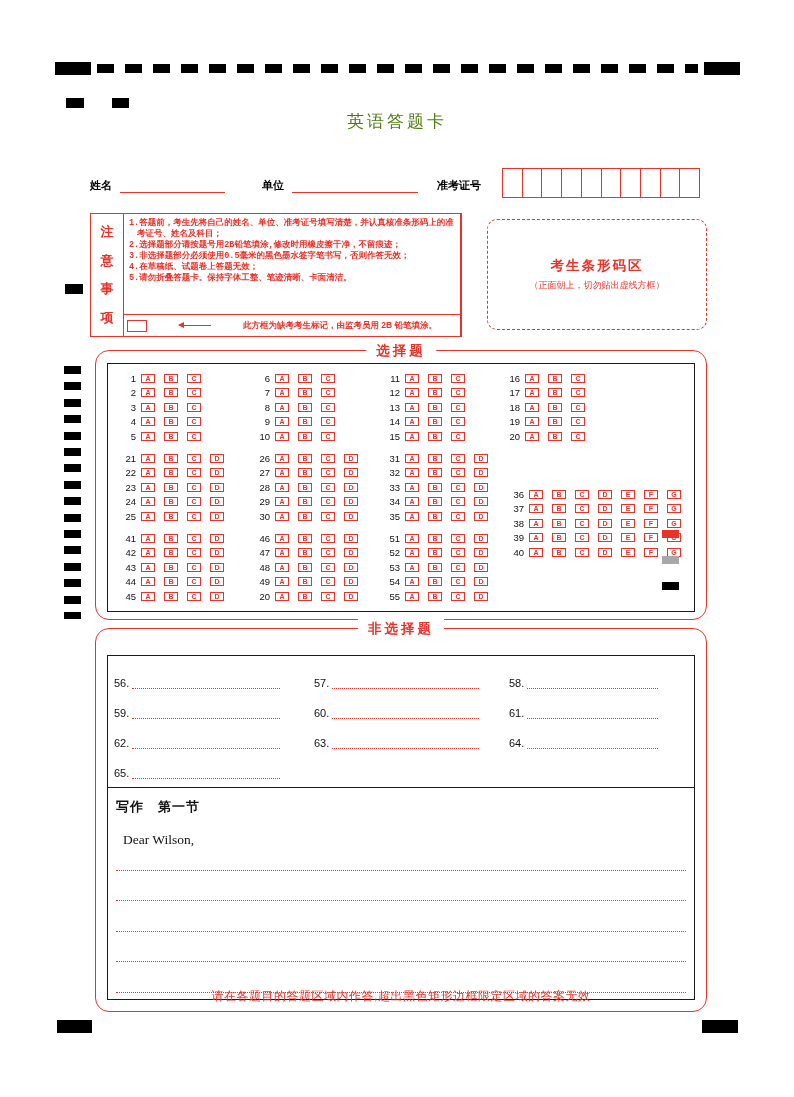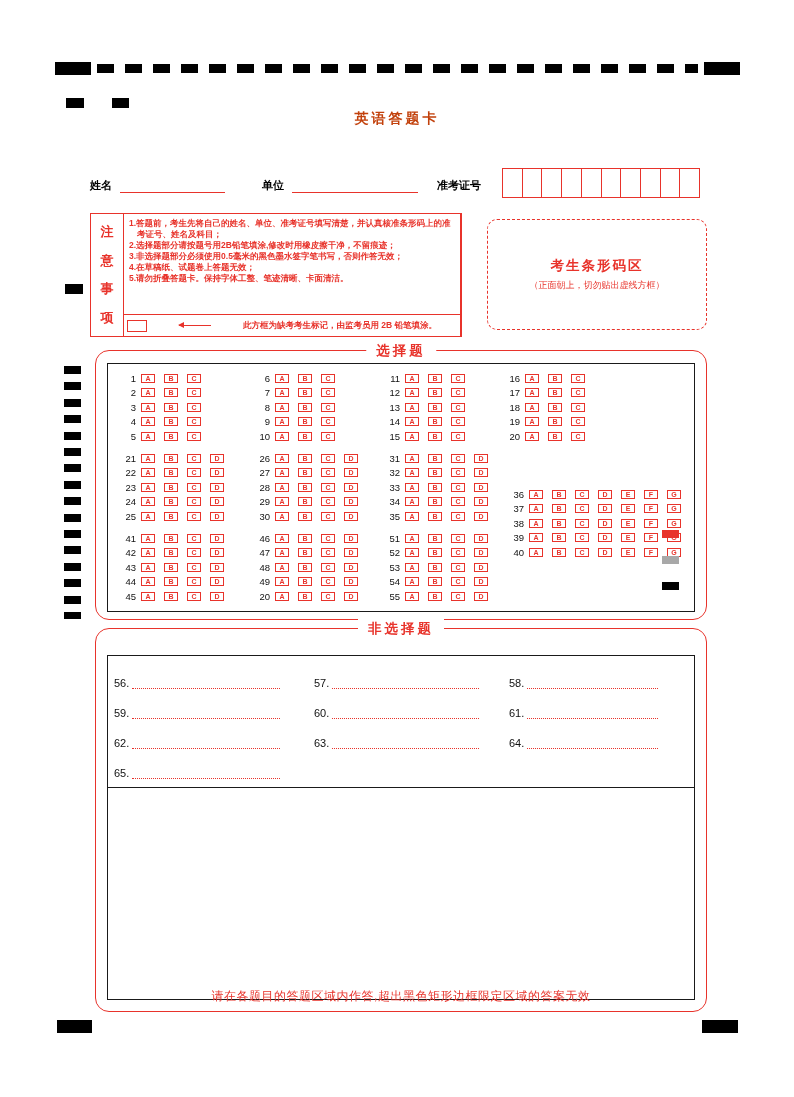--- a/index.html
+++ b/index.html
@@ -18,41 +18,41 @@
   #mark-a { left:66px;  top:98px;  width:18px; height:10px; }
   #mark-b { left:112px; top:98px;  width:17px; height:10px; }
   #mark-c { left:65px;  top:284px; width:18px; height:10px; }
   #mark-bl{ left:57px;  top:1020px; width:35px; height:13px; }
   #mark-br{ left:702px; top:1020px; width:36px; height:13px; }
   .left-strip { position:absolute; left:64px; top:366px; width:17px; height:253px;
     background: repeating-linear-gradient(180deg, #000 0 8px, transparent 8px 16.4px); }
 
   
   .title { position:absolute; top:110px; left:0; width:100%; text-align:center;
-    font-size:14px; font-weight:bold; letter-spacing:3px; color:#c2410c; }
+    font-size:17px; font-weight:normal; letter-spacing:3px; color:#4d7c0f; }
   .field-label { position:absolute; font-size:11px; font-weight:bold; color:#000; }
   #name-label   { left:90px;  top:178px; }
   #unit-label   { left:262px; top:178px; }
   #ticket-label { left:437px; top:178px; }
   .input-line { position:absolute; height:14px; border-bottom:1.5px solid var(--red); }
   #name-line { left:120px; top:179px; width:105px; }
   #unit-line { left:292px; top:179px; width:126px; }
   .ticket-grid { position:absolute; left:502px; top:168px; width:198px; height:30px;
     display:flex; border:1.5px solid var(--red); background:#fff; }
   .ticket-cell { flex:1; }
   .ticket-cell:not(:first-child){ border-left:1.5px solid var(--red); }
 
   
   .notice { position:absolute; left:90px; top:213px; width:372px; height:124px;
     border:1.5px solid var(--red); display:flex; color:var(--red); }
   .notice-side { width:33px; border-right:1.5px solid var(--red); display:flex;
     flex-direction:column; align-items:center; justify-content:space-between;
     padding:9px 0; font-weight:bold; font-size:13px; }
   .notice-main { flex:1; display:flex; flex-direction:column; border-right:1.5px solid var(--red); min-width:0; }
-  .notice-items { flex:1; padding:4px 5px 1px 5px; font-size:8.5px; line-height:10.9px; font-weight:bold; overflow:hidden; }
+  .notice-items { flex:1; padding:4px 5px 1px 5px; font-size:8.5px; line-height:10.9px; font-weight:bold; overflow:hidden;font-family:Liberation Mono, monospace; }
   .notice-item { padding-left:8px; text-indent:-8px; }
   .absent-row { height:22px; border-top:1.5px solid var(--red); display:flex;
     align-items:center; padding:0 3px; font-size:8.5px; font-weight:bold; white-space:nowrap; overflow:hidden;gap:28px; }
   .absent-box { width:20px; height:12px; border:1.5px solid var(--red); margin-right:2px; flex:none; background:#fff; }
   .absent-arrow { position:relative; width:32px; height:1.5px; background:var(--red); margin:0 4px 0 2px; flex:none; }
   .absent-arrow::before { content:""; position:absolute; left:-1px; top:-3px;
     border-top:3.5px solid transparent; border-bottom:3.5px solid transparent;
     border-right:6px solid var(--red); }
   .notice-example { width:47px; display:flex; flex-direction:column; align-items:center;
     justify-content:center; font-weight:bold; font-size:11.5px; line-height:16px; }
@@ -621,17 +621,28 @@
           </div>
           <div class="fill-item">
             <span class="fill-num">64.</span>
             <span class="fill-line"></span>
           </div>
           <div class="fill-item">
             <span class="fill-num">65.</span>
             <span class="fill-line"></span>
           </div>
         </div>
+      <div class="writing-area">
+        <div class="writing-title">写作　第一节</div>
+        <div class="salutation">Dear Wilson,</div>
+        <div class="writing-lines" id="writing-lines">
+            <div class="writing-line"></div>
+            <div class="writing-line"></div>
+            <div class="writing-line"></div>
+            <div class="writing-line"></div>
+            <div class="writing-line"></div>
+          </div>
+      </div>
     </div>
     <div class="footer-note">请在各题目的答题区域内作答,超出黑色矩形边框限定区域的答案无效</div>
   </div>
 
 </div>
 
 </body></html>

